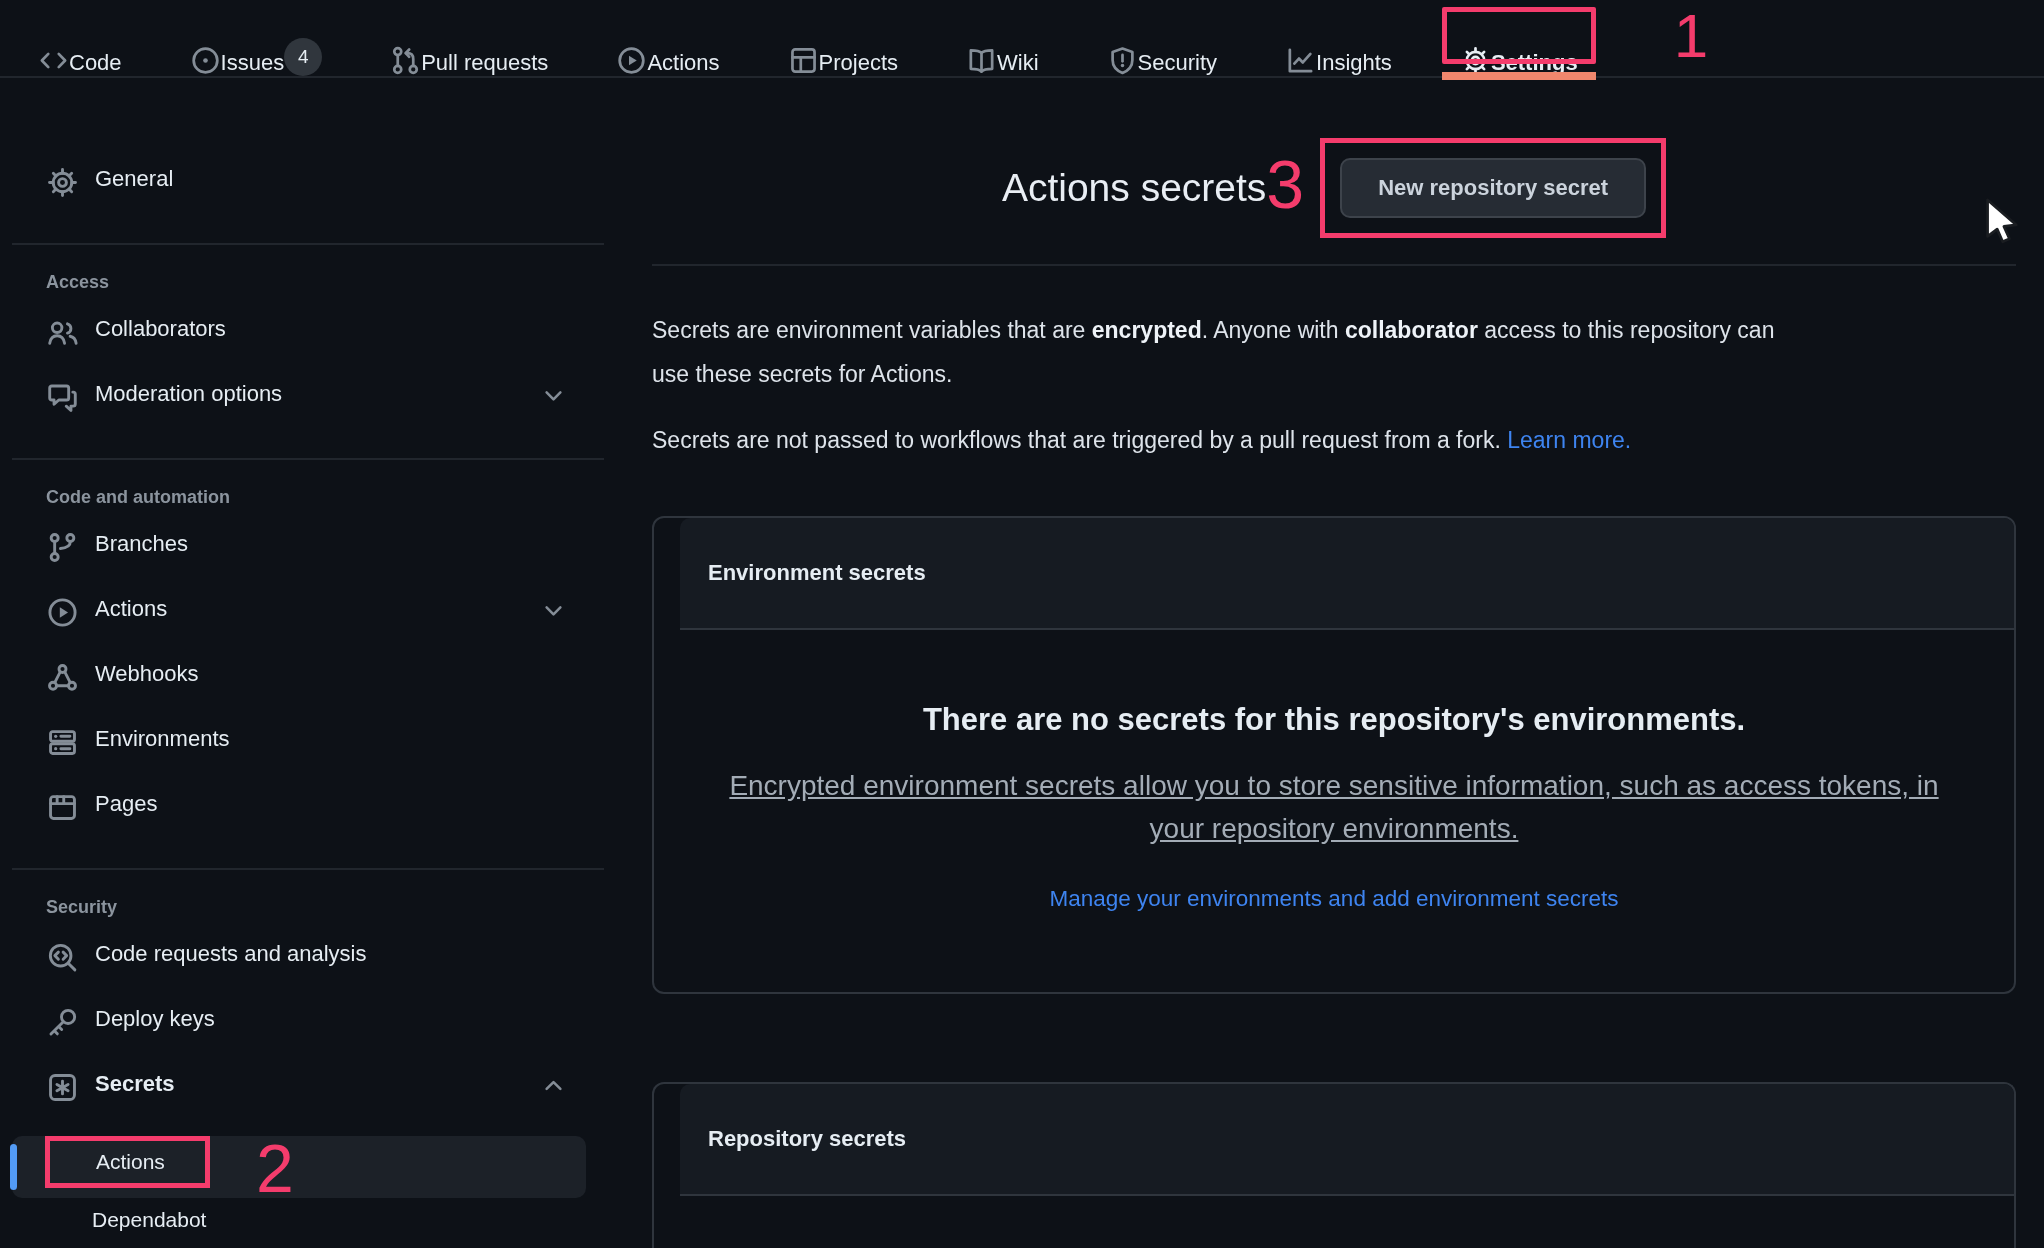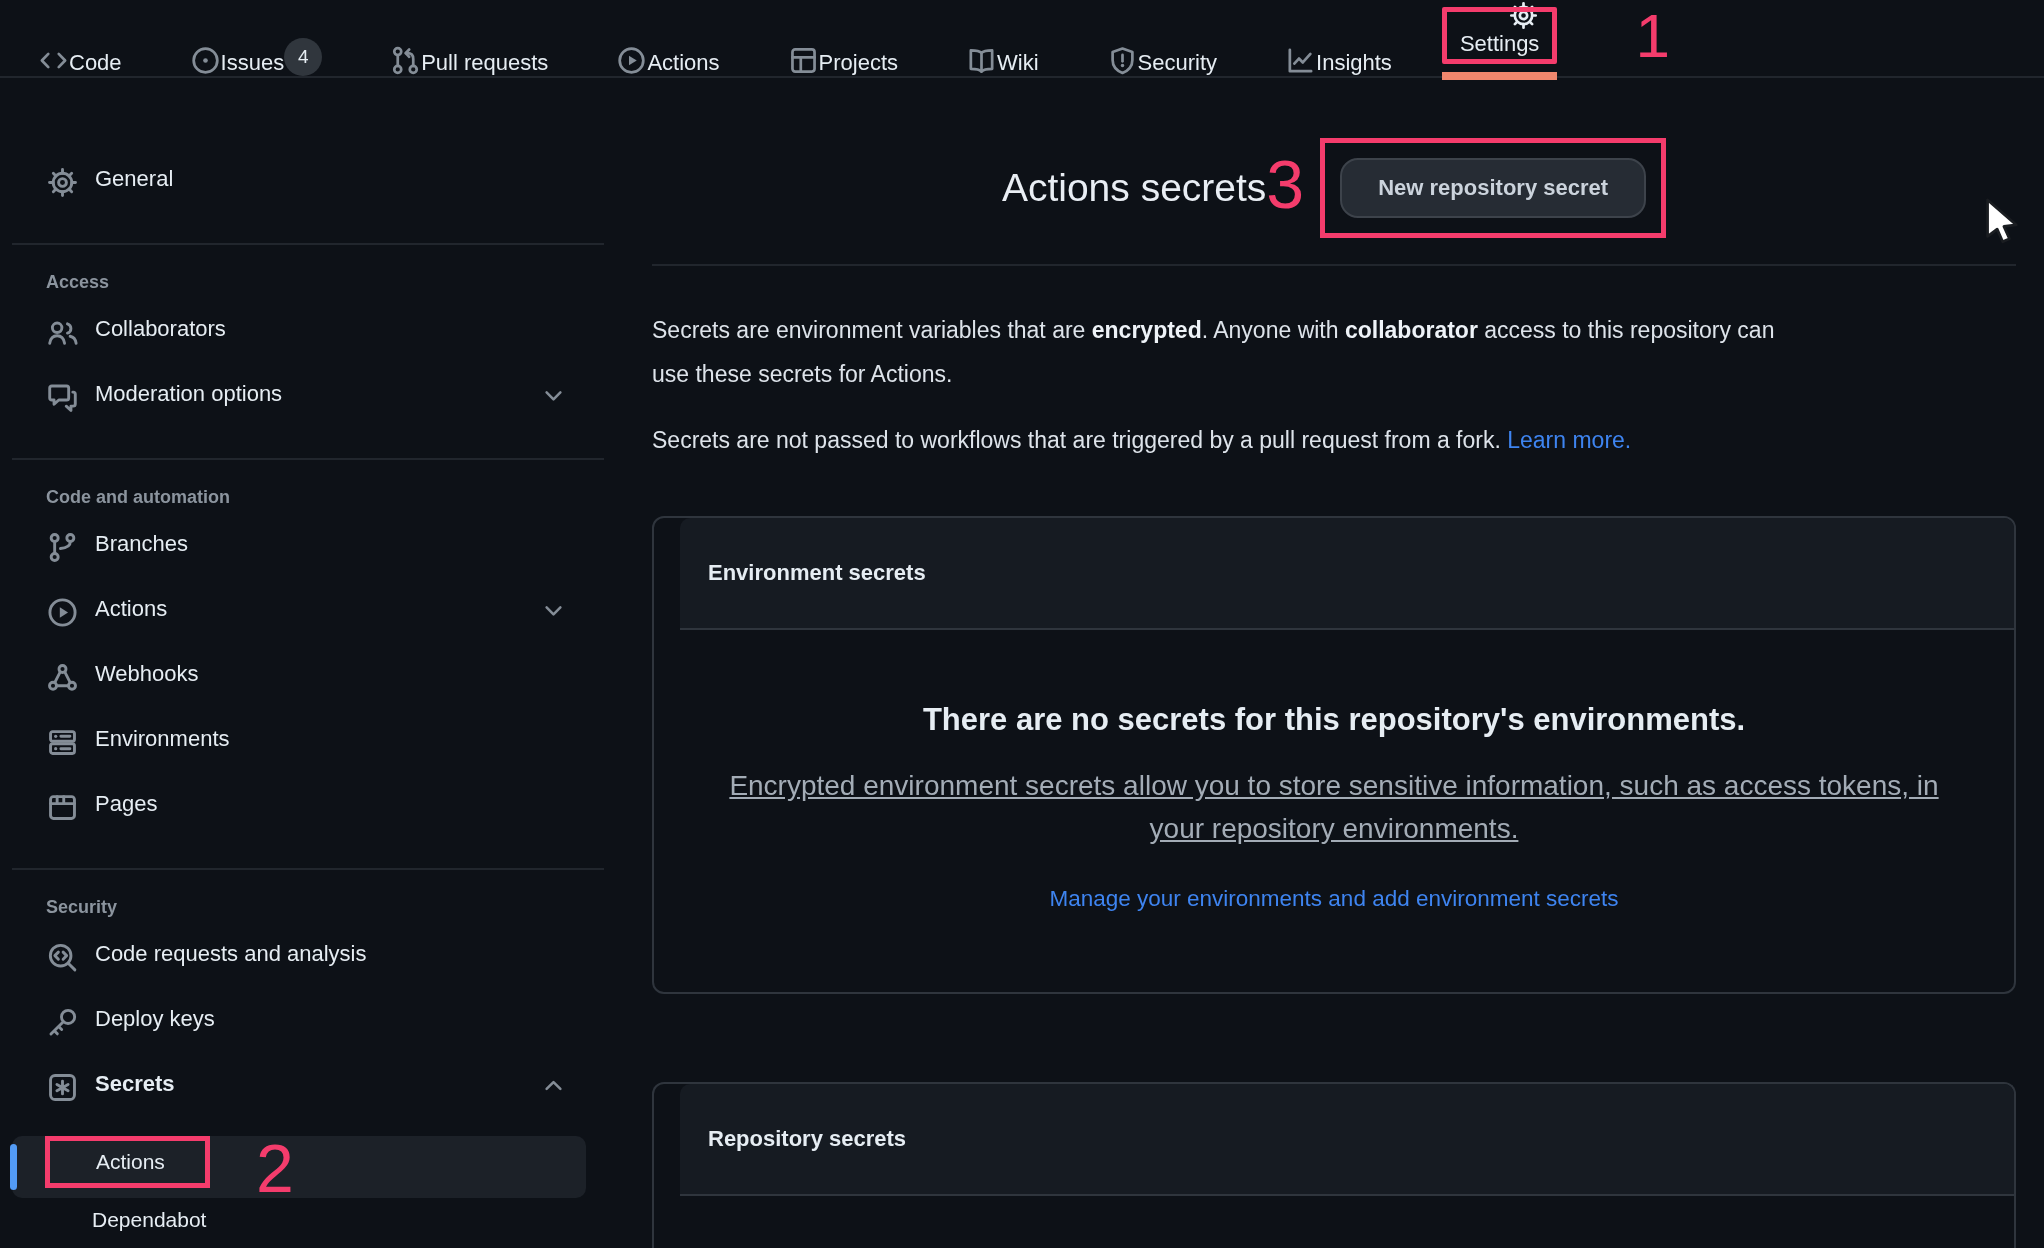--- a/index.html
+++ b/index.html
@@ -39,21 +39,21 @@
   .tab{
     display:flex;align-items:flex-end;gap:0;text-decoration:none;
     color:var(--fg);font-size:22px;cursor:pointer;position:relative;
   }
   .tab .navicon svg{width:31px;height:31px;}
   .tab-count{
     min-width:38px;height:38px;border-radius:19px;background:#30363d;
     display:flex;align-items:center;justify-content:center;
     font-size:19px;color:var(--fg);padding:0 10px;
   }
-  .tab.active{font-weight:400;flex-direction:column;}
+  .tab.active{font-weight:700;}
   .tab.active .icon{stroke:var(--fg);}
   .annotbox-tab{
     position:absolute;left:-18px;right:-18px;top:7px;bottom:12px;
     border:5px solid var(--pink);border-radius:2px;pointer-events:none;
   }
   .tab-underline{
     position:absolute;left:-18px;right:-18px;bottom:-4px;height:8px;
     background:var(--salmon);
   }
   .stepnum{
@@ -95,21 +95,21 @@
   
   .main{flex:1;padding:60px 28px 0 0;}
   .mainhead{display:flex;align-items:center;justify-content:center;}
   .page-title{font-size:39px;font-weight:400;color:#e9eef4;}
   .headactions{display:flex;align-items:center;gap:16px;}
   .headactions .stepnum{font-size:68px;margin-top:-8px;}
   .annotbox-btn{border:5px solid var(--pink);padding:15px;}
   .btn{
     font-family:inherit;font-size:22px;font-weight:700;color:#cbd3dc;
     background:var(--btn-bg);border:2px solid var(--btn-border);
-    border-radius:18px;padding:15px 36px;cursor:pointer;
+    border-radius:10px;padding:15px 36px;cursor:pointer;
   }
   .main-divider{border:none;border-top:2px solid var(--divider);margin-top:26px;}
   .intro{margin-top:42px;font-size:23px;line-height:44px;color:var(--fg-soft);}
   .intro strong{font-weight:700;color:#eef3f8;}
   .forknote{margin-top:22px;font-size:23px;line-height:44px;color:var(--fg-soft);}
   a.blue-link{color:var(--link);text-decoration:none;cursor:pointer;}
 
   .card{border:2px solid var(--card-border);border-radius:12px;margin-top:54px;}
   .card-header{
     background:var(--panel);border-bottom:2px solid var(--card-border);

